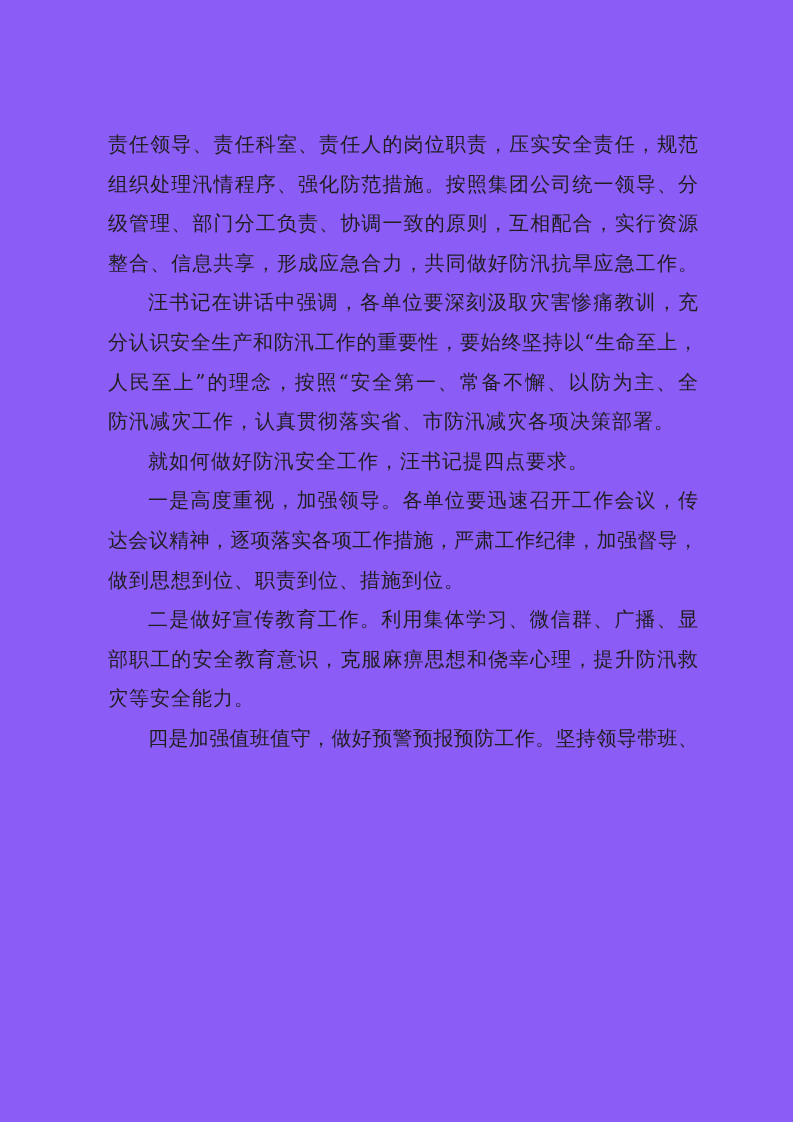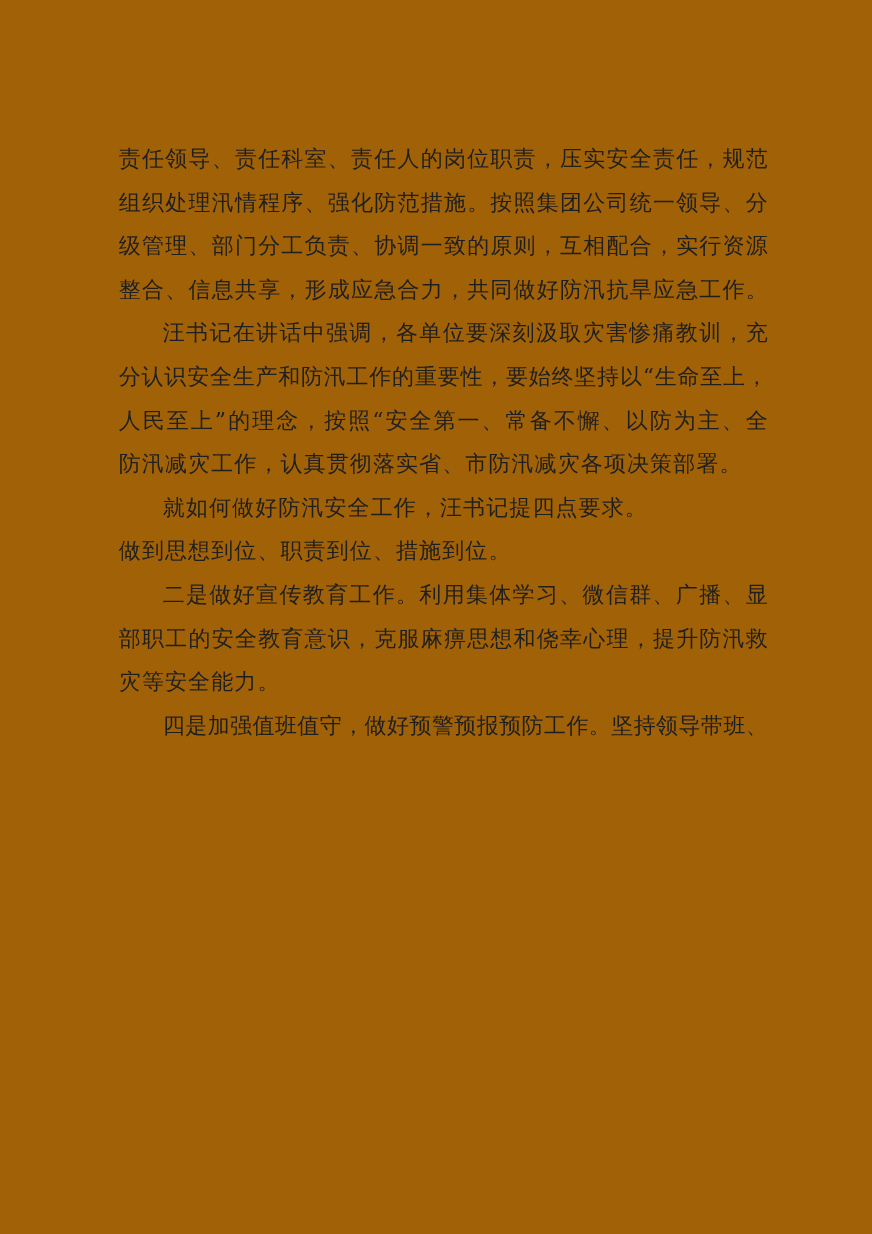--- a/index.html
+++ b/index.html
@@ -4,21 +4,21 @@
 <style>
   html, body {
     margin: 0;
     padding: 0;
     background: #ffffff;
   }
   .page {
     position: relative;
     width: 793px;
     height: 1122px;
-    background: #a16207;
+    background: #8b5cf6;
     overflow: hidden;
     font-family: "DejaVu Serif", serif;
     color: #1f1f1f;
   }
   .text-block {
     position: absolute;
     left: 108px;
     top: 125px;
     width: 590px;
   }
@@ -58,20 +58,22 @@
       <div class="paragraph">
         <div class="line fill indent">汪书记在讲话中强调，各单位要深刻汲取灾害惨痛教训，充</div>
         <div class="line fill">分认识安全生产和防汛工作的重要性，要始终坚持以“生命至上，</div>
         <div class="line fill">人民至上”的理念，按照“安全第一、常备不懈、以防为主、全</div>
         <div class="line">防汛减灾工作，认真贯彻落实省、市防汛减灾各项决策部署。</div>
       </div>
       <div class="paragraph">
         <div class="line indent">就如何做好防汛安全工作，汪书记提四点要求。</div>
       </div>
       <div class="paragraph">
+        <div class="line fill indent">一是高度重视，加强领导。各单位要迅速召开工作会议，传</div>
+        <div class="line fill">达会议精神，逐项落实各项工作措施，严肃工作纪律，加强督导，</div>
         <div class="line">做到思想到位、职责到位、措施到位。</div>
       </div>
       <div class="paragraph">
         <div class="line fill indent">二是做好宣传教育工作。利用集体学习、微信群、广播、显</div>
         <div class="line fill">部职工的安全教育意识，克服麻痹思想和侥幸心理，提升防汛救</div>
         <div class="line">灾等安全能力。</div>
       </div>
       <div class="paragraph">
         <div class="line fill indent">四是加强值班值守，做好预警预报预防工作。坚持领导带班、</div>
       </div>

